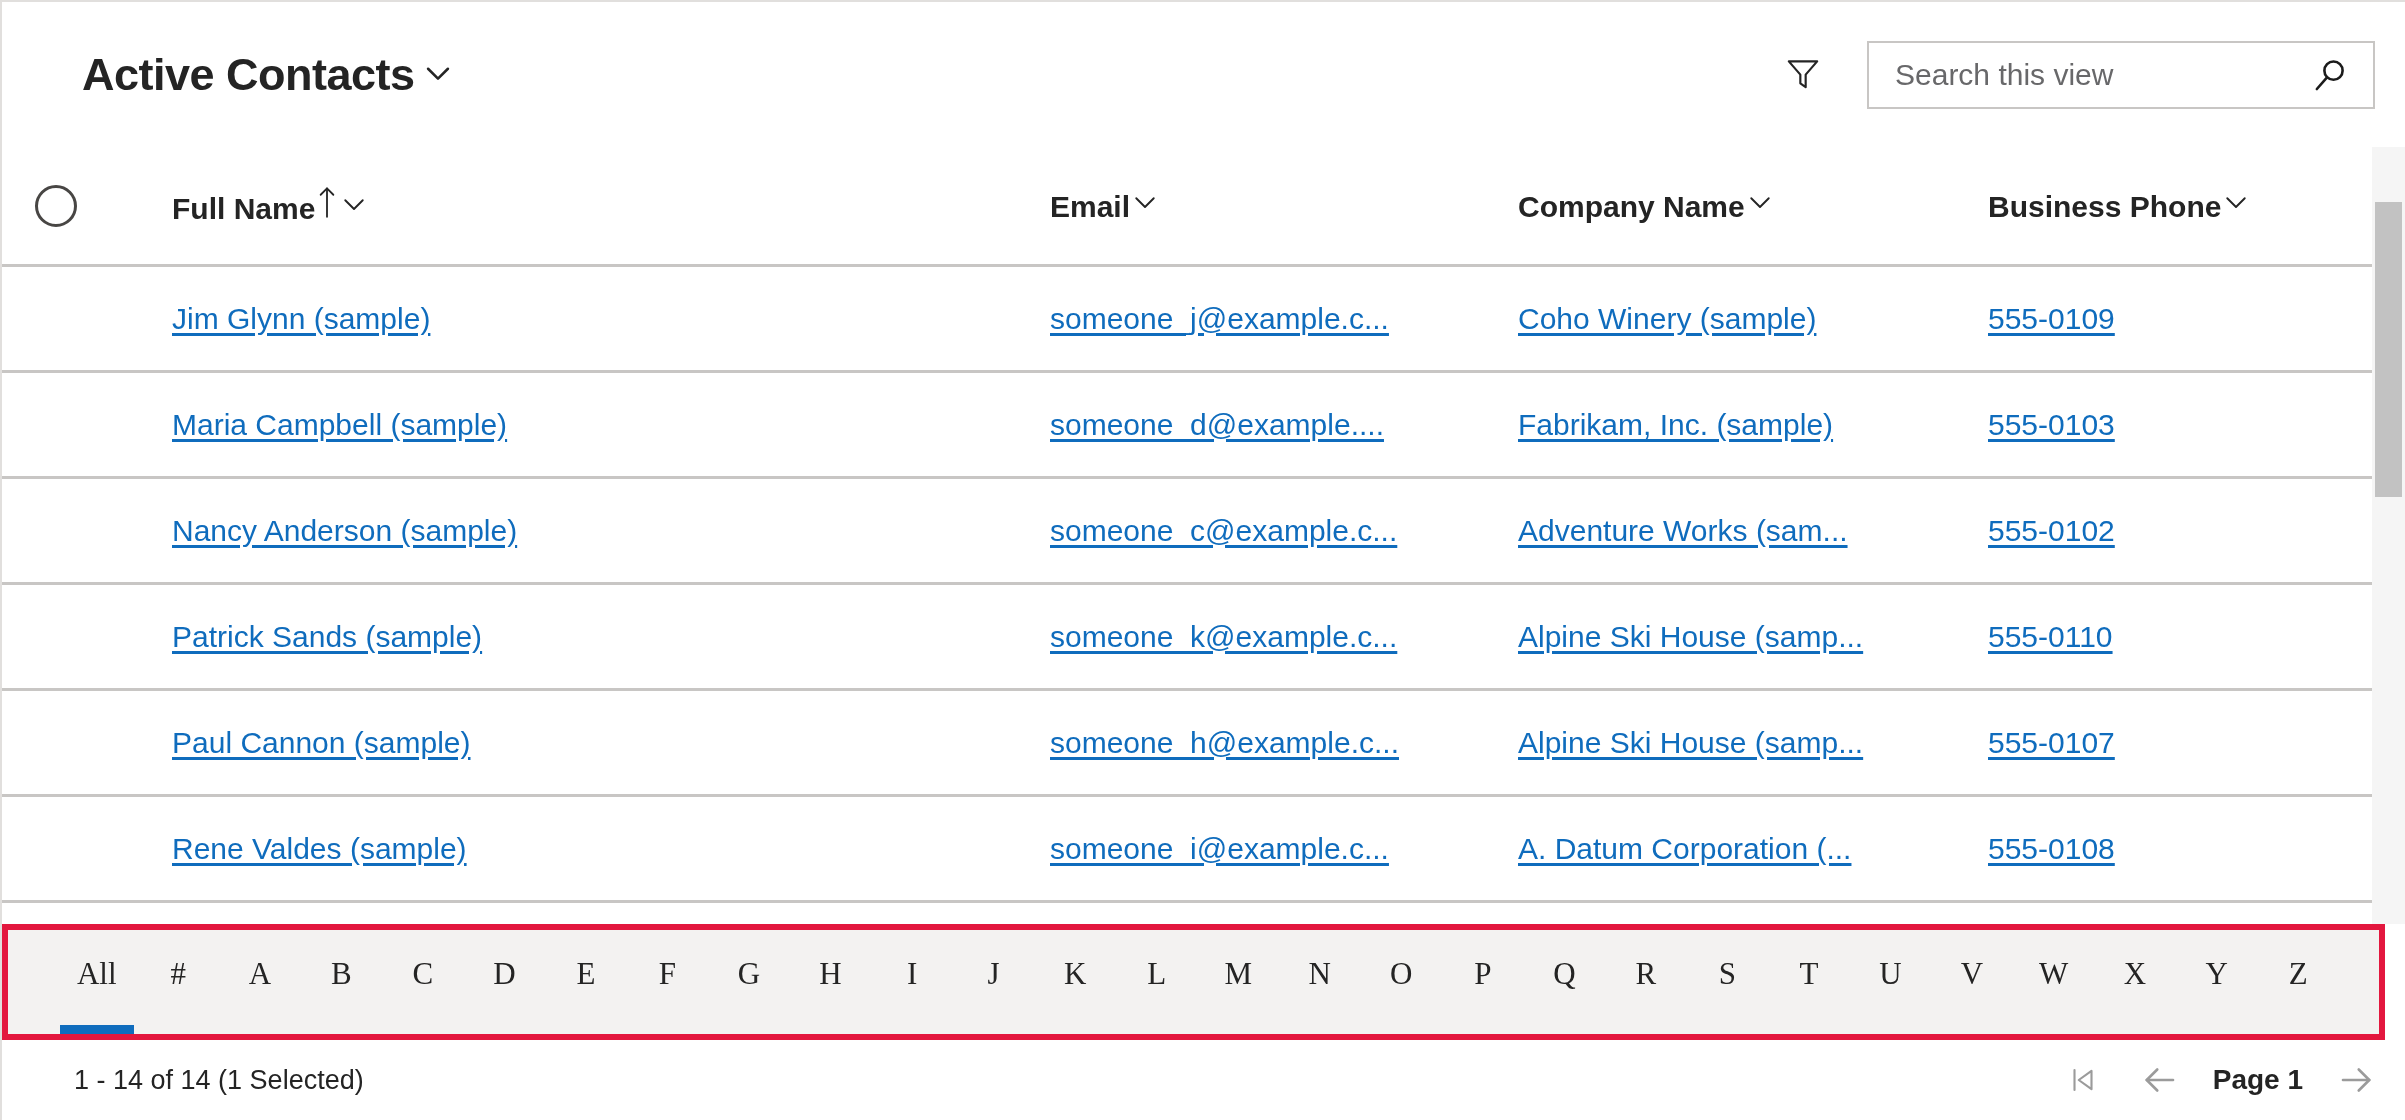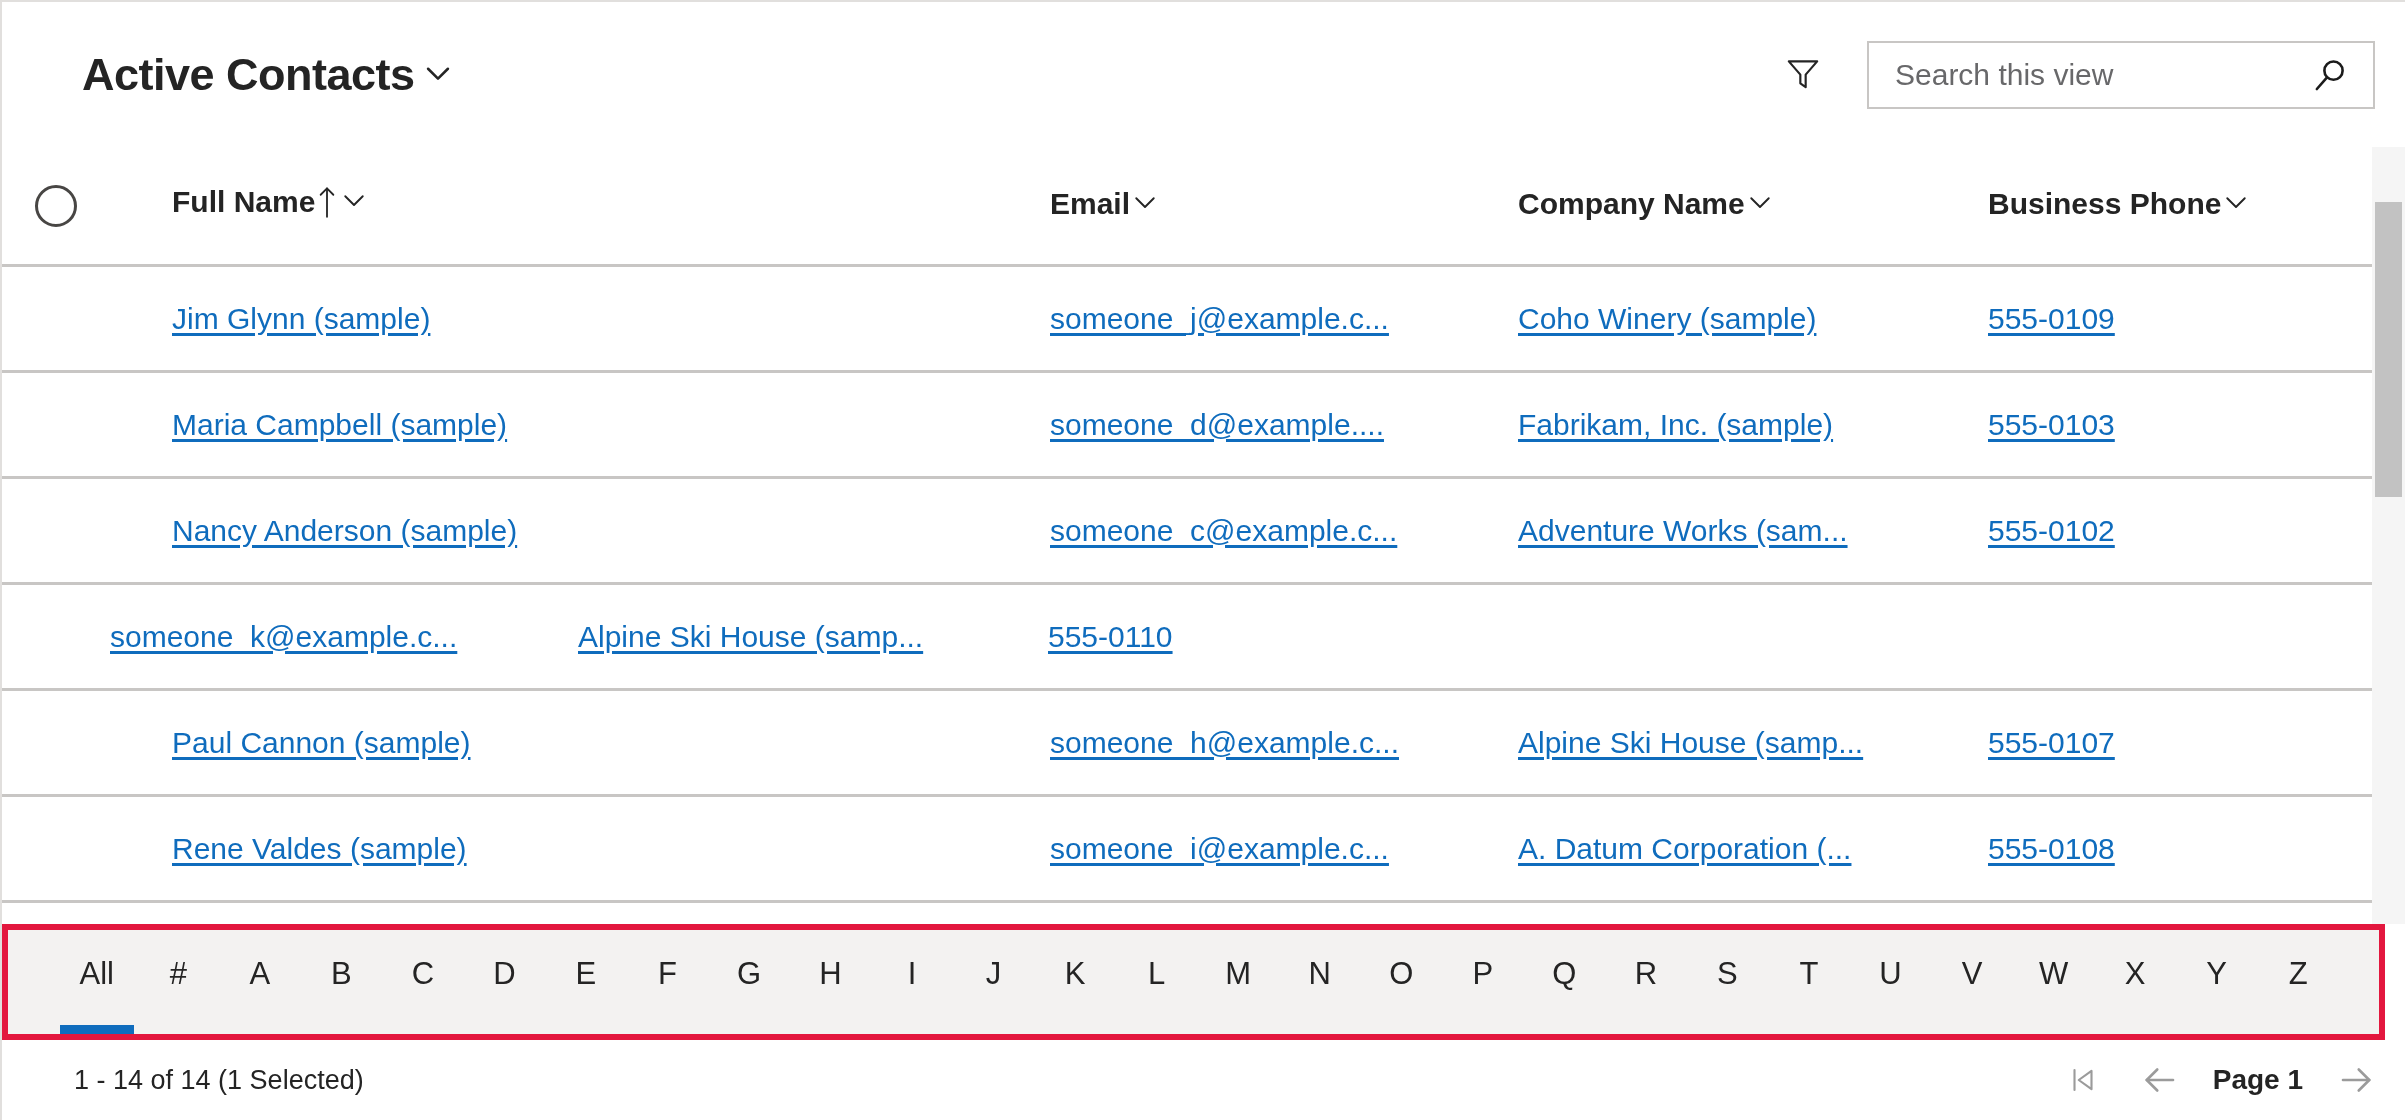--- a/index.html
+++ b/index.html
@@ -113,21 +113,21 @@
     border-bottom: 3px solid #c8c6c4;
   }
   .c-check { flex: 0 0 108px; display: flex; align-items: center; justify-content: center; }
   .c-name  { flex: 0 0 940px; padding-left: 62px; box-sizing: border-box; }
   .c-email { flex: 0 0 468px; box-sizing: border-box; }
   .c-comp  { flex: 0 0 470px; box-sizing: border-box; }
   .c-phone { flex: 0 0 380px; box-sizing: border-box; }
 
   .hdr {
     display: flex;
-    align-items: flex-start;
+    align-items: flex-end;
     font-size: 30px;
     font-weight: bold;
     color: #242424;
     cursor: pointer;
     white-space: nowrap;
   }
   .sel-circle {
     width: 42px; height: 42px;
     border: 3px solid #484644;
     border-radius: 50%;
@@ -178,20 +178,21 @@
   .alpha-item {
     flex: 1 1 0;
     display: flex;
     flex-direction: column;
     align-items: center;
     justify-content: flex-start;
     position: relative;
     cursor: pointer;
     padding-top: 28px;
     box-sizing: border-box;
+    font-family: Liberation Serif, serif;
   }
   .alpha-label {
     font-size: 31px;
     color: #242424;
     line-height: 1;
   }
   .alpha-item.active .alpha-underline {
     position: absolute;
     bottom: 0;
     left: 50%;
@@ -373,20 +374,23 @@
         <div class="c-comp">
           <span class="cell-link">Adventure Works (sam...</span>
         </div>
         <div class="c-phone">
           <span class="cell-link">555-0102</span>
         </div>
       </div>
 
       <div class="row data-row">
         <div class="c-check"></div>
+        <div class="c-name">
+          <span class="cell-link">Patrick Sands (sample)</span>
+        </div>
         <div class="c-email">
           <span class="cell-link">someone_k@example.c...</span>
         </div>
         <div class="c-comp">
           <span class="cell-link">Alpine Ski House (samp...</span>
         </div>
         <div class="c-phone">
           <span class="cell-link">555-0110</span>
         </div>
       </div>

